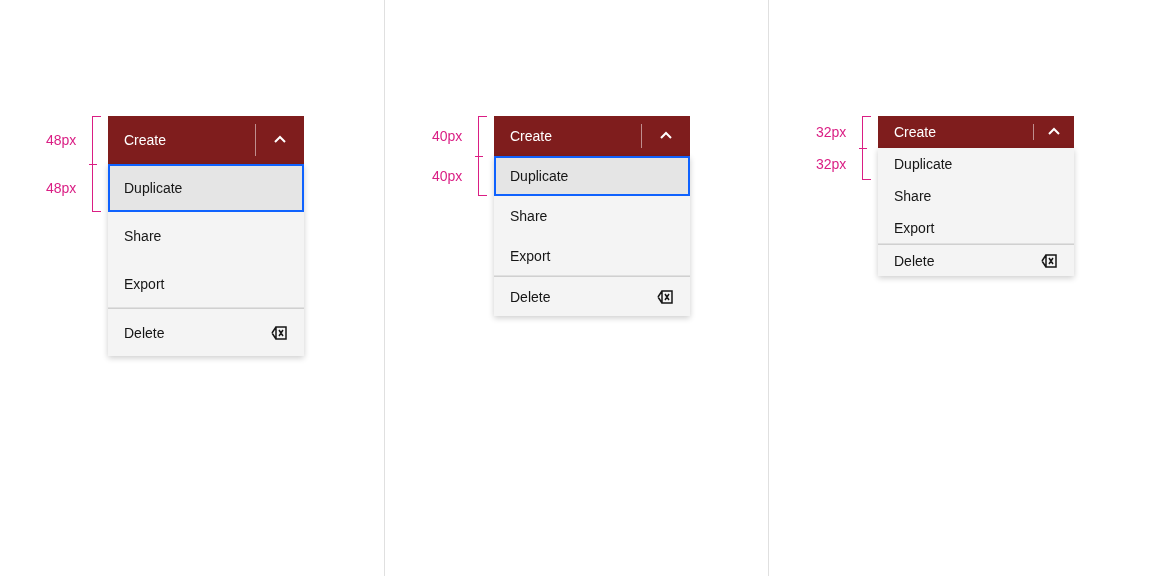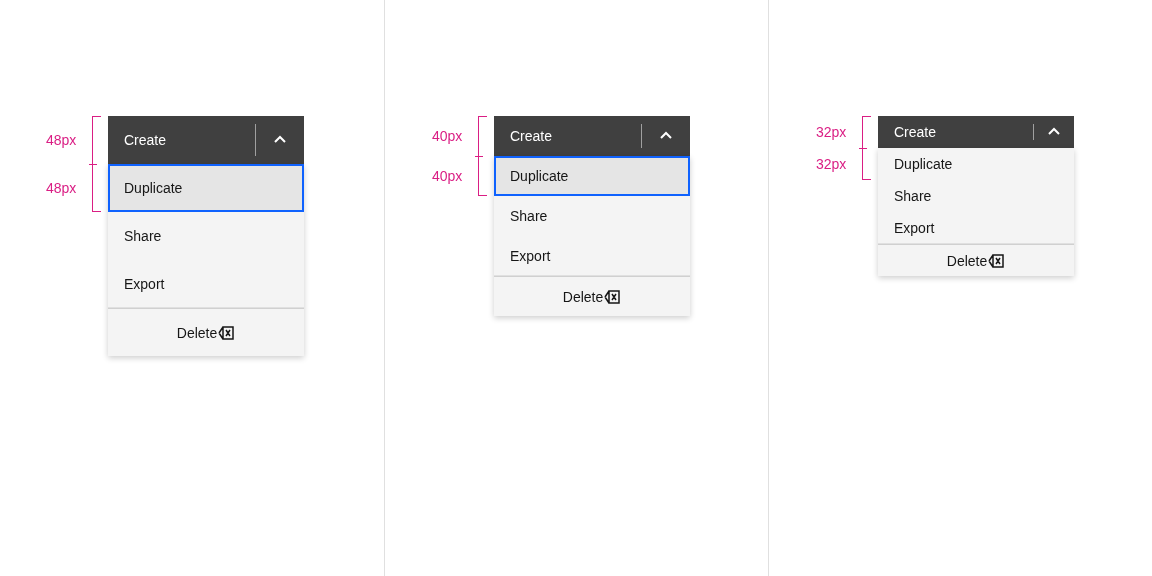--- a/index.html
+++ b/index.html
@@ -15,21 +15,21 @@
       top: 0;
       width: 1px;
       height: 576px;
       background: #e0e0e0;
     }
     .panel {
       position: absolute;
     }
     .split-button {
       display: flex;
-      background: #404040;
+      background: #7f1d1d;
       color: #ffffff;
     }
     .split-button .main {
       display: flex;
       align-items: center;
       padding-left: 16px;
       font-size: 14px;
       flex: 1;
     }
     .split-button .divider-v {
@@ -51,21 +51,20 @@
       align-items: center;
       justify-content: space-between;
       padding-left: 16px;
       padding-right: 16px;
       font-size: 14px;
       color: #161616;
       border-bottom: 1px solid #e0e0e0;
     }
     .menu-item:last-child {
       border-bottom: none;
-      justify-content: center;
     }
     .menu-item.focused {
       outline: 2px solid #0f62fe;
       outline-offset: -2px;
       background: #e5e5e5;
     }
     .menu-item.danger {
       border-top: 1px solid #d0d0d0;
     }
     .menu-item.no-border {

